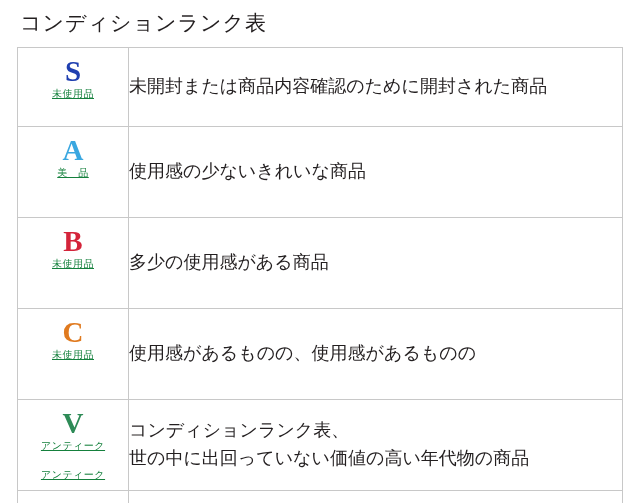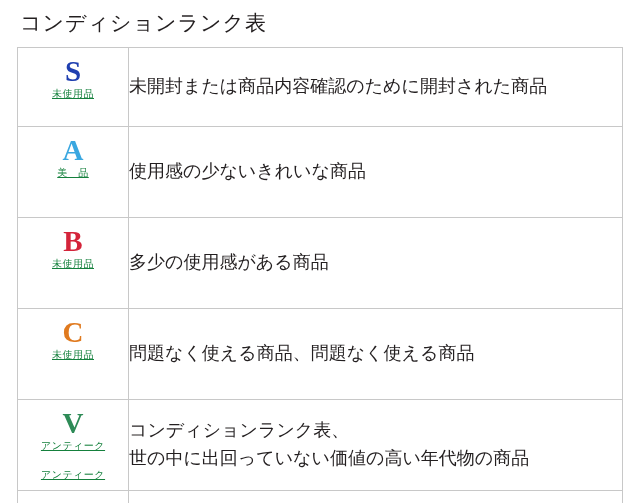--- a/index.html
+++ b/index.html
@@ -128,21 +128,21 @@
       </tr>
 
       <tr class="row-c">
         <td class="col-rank">
           <div class="rank-cell">
             <div class="rank-letter" style="color:#e07a1f;">C</div>
             <div class="rank-sub">未使用品</div>
           </div>
         </td>
         <td class="desc-cell">
-          <span class="desc-line">問題なく使える商品、問題なく使える商品</span>
+          <span class="desc-line">使用感があるものの、使用感があるものの</span>
         </td>
       </tr>
 
       <tr class="row-v">
         <td class="col-rank">
           <div class="rank-cell">
             <div class="rank-letter" style="color:#2e8b57;">V</div>
             <div class="rank-sub">アンティーク</div>
             <div class="rank-sub" style="margin-top:16px;">アンティーク</div>
           </div>

